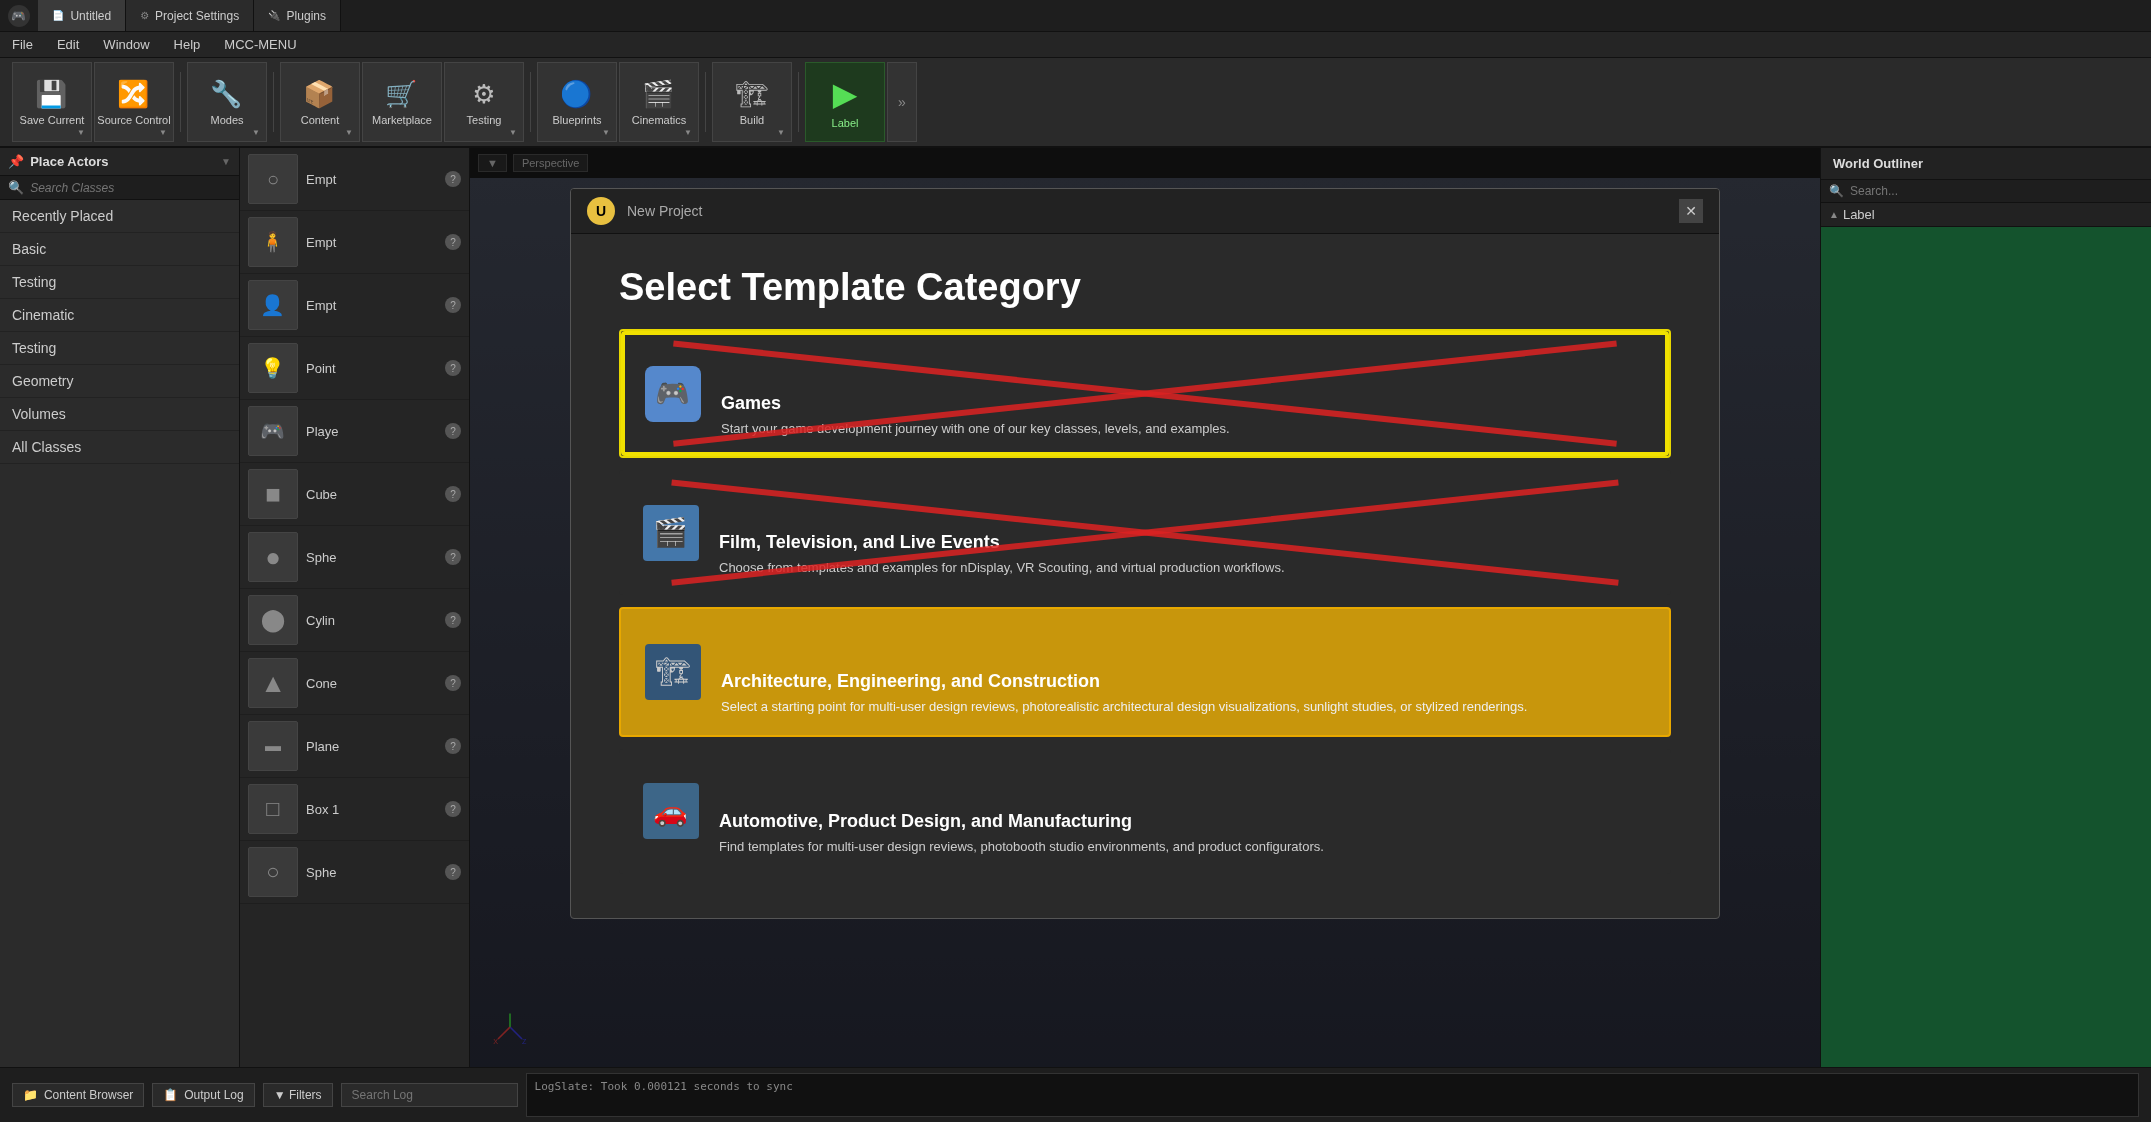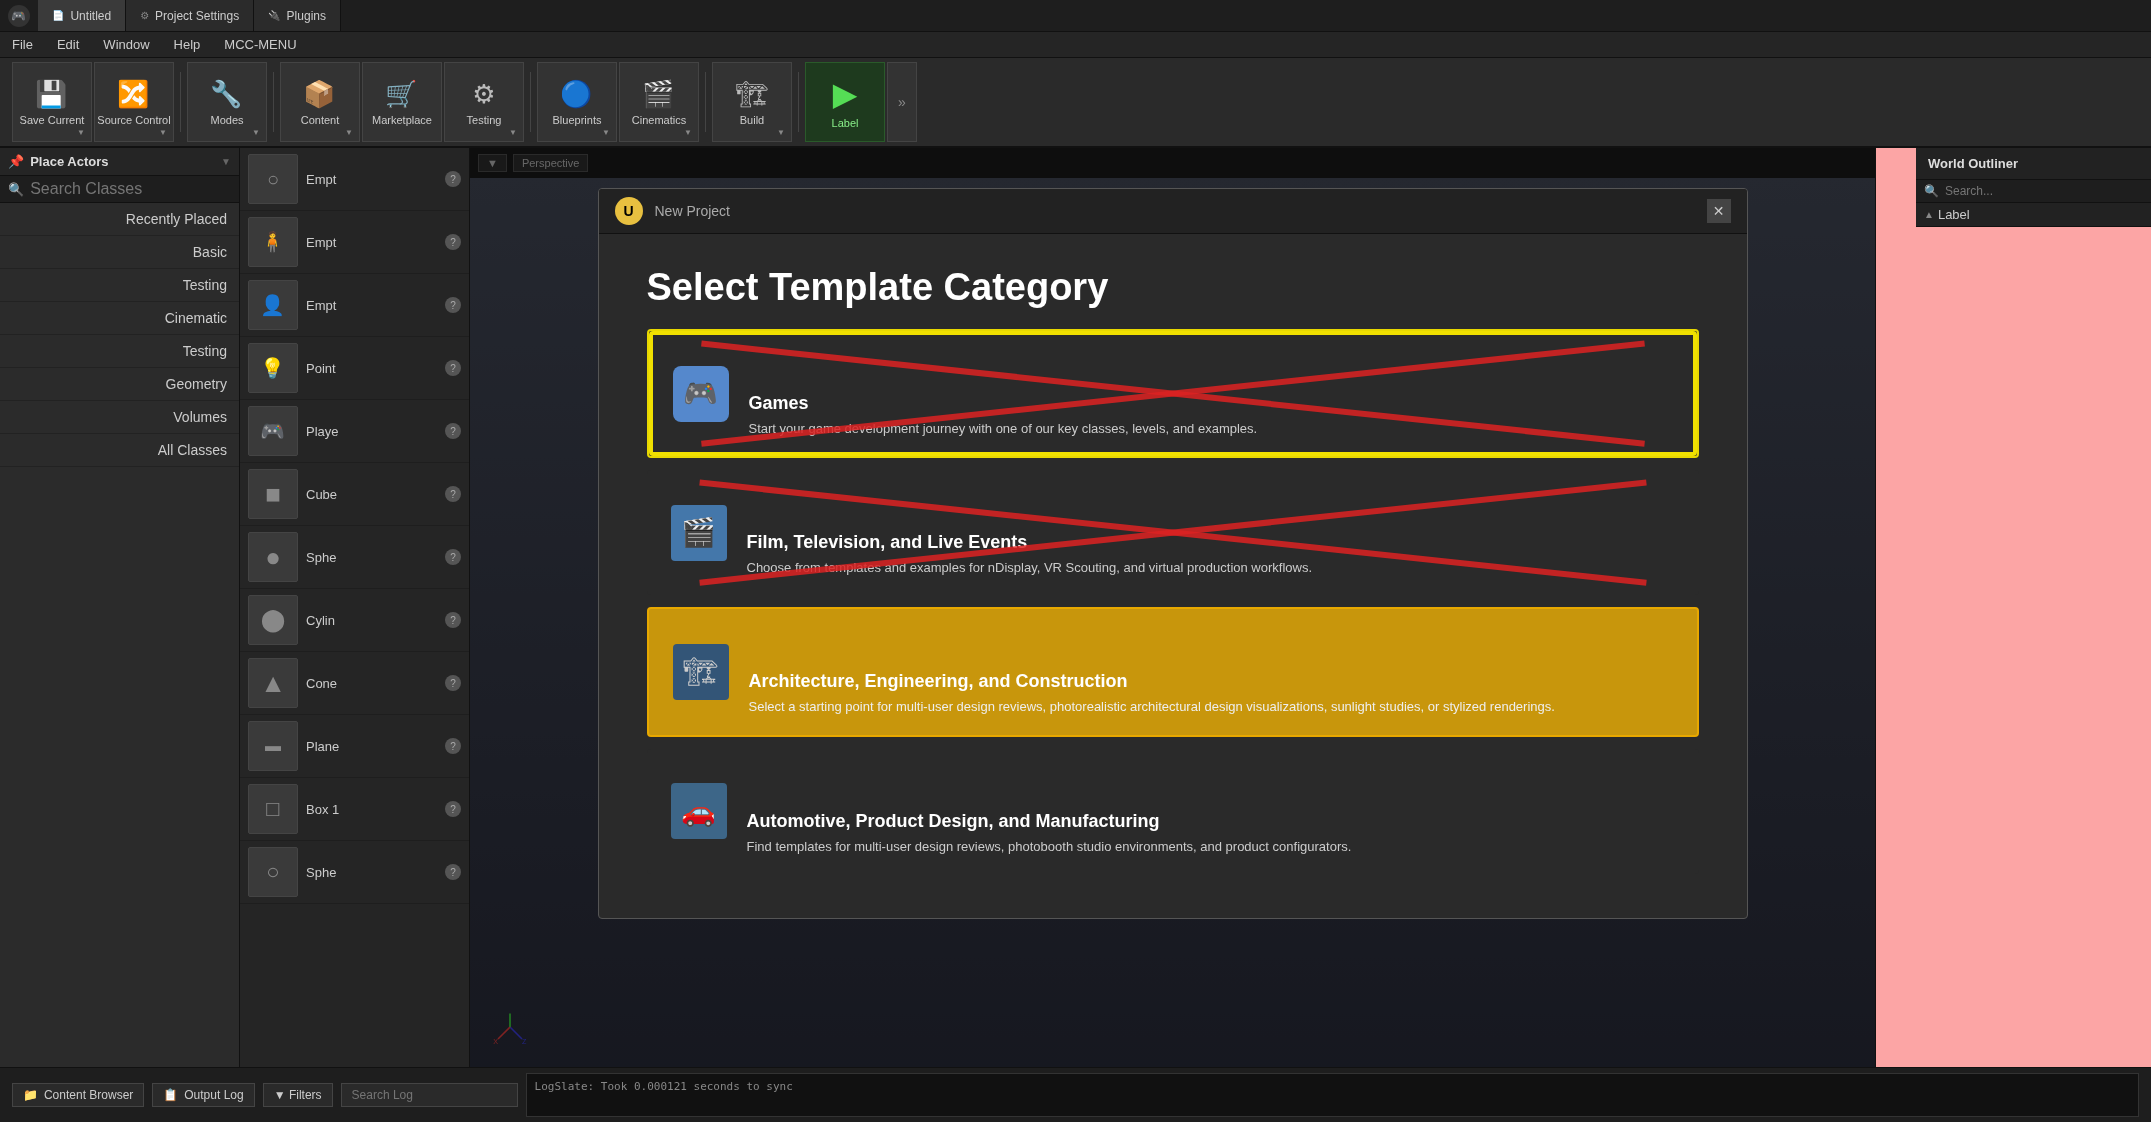--- a/index.html
+++ b/index.html
@@ -156,26 +156,26 @@
       border-bottom: 1px solid #111;
       padding: 4px 8px;
       gap: 6px;
     }
     .search-bar input {
       background: transparent;
       border: none;
       color: #fdba74;
       outline: none;
       flex: 1;
-      font-size: 16px;
+      font-size: 12px;
+      font-style: italic;
     }
     .category-list {
       flex: 1;
       overflow-y: auto;
-      text-align: right;
     }
     .category-item {
       padding: 8px 12px;
       font-size: 14px;
       color: #ccc;
       cursor: pointer;
       border-bottom: 1px solid #222;
     }
 
     
@@ -365,27 +365,26 @@
     .yellow-border-box {
       position: absolute;
       top: 0; left: 0; right: 0; bottom: 0;
       border: 4px solid #f0e000;
       pointer-events: none;
       border-radius: 4px;
     }
 
     
     .right-panel {
-      width: 276px;
-      background: #fca5a5;
+      width: 331px;
+      background: #14532d;
       border-left: 1px solid #111;
       display: flex;
       flex-direction: column;
       flex-shrink: 0;
-      padding-left: 40px;
     }
     .right-panel-header {
       display: flex;
       align-items: center;
       padding: 8px 12px;
       background: #222;
       border-bottom: 1px solid #111;
       font-size: 13px;
       font-weight: bold;
       color: #ddd;

